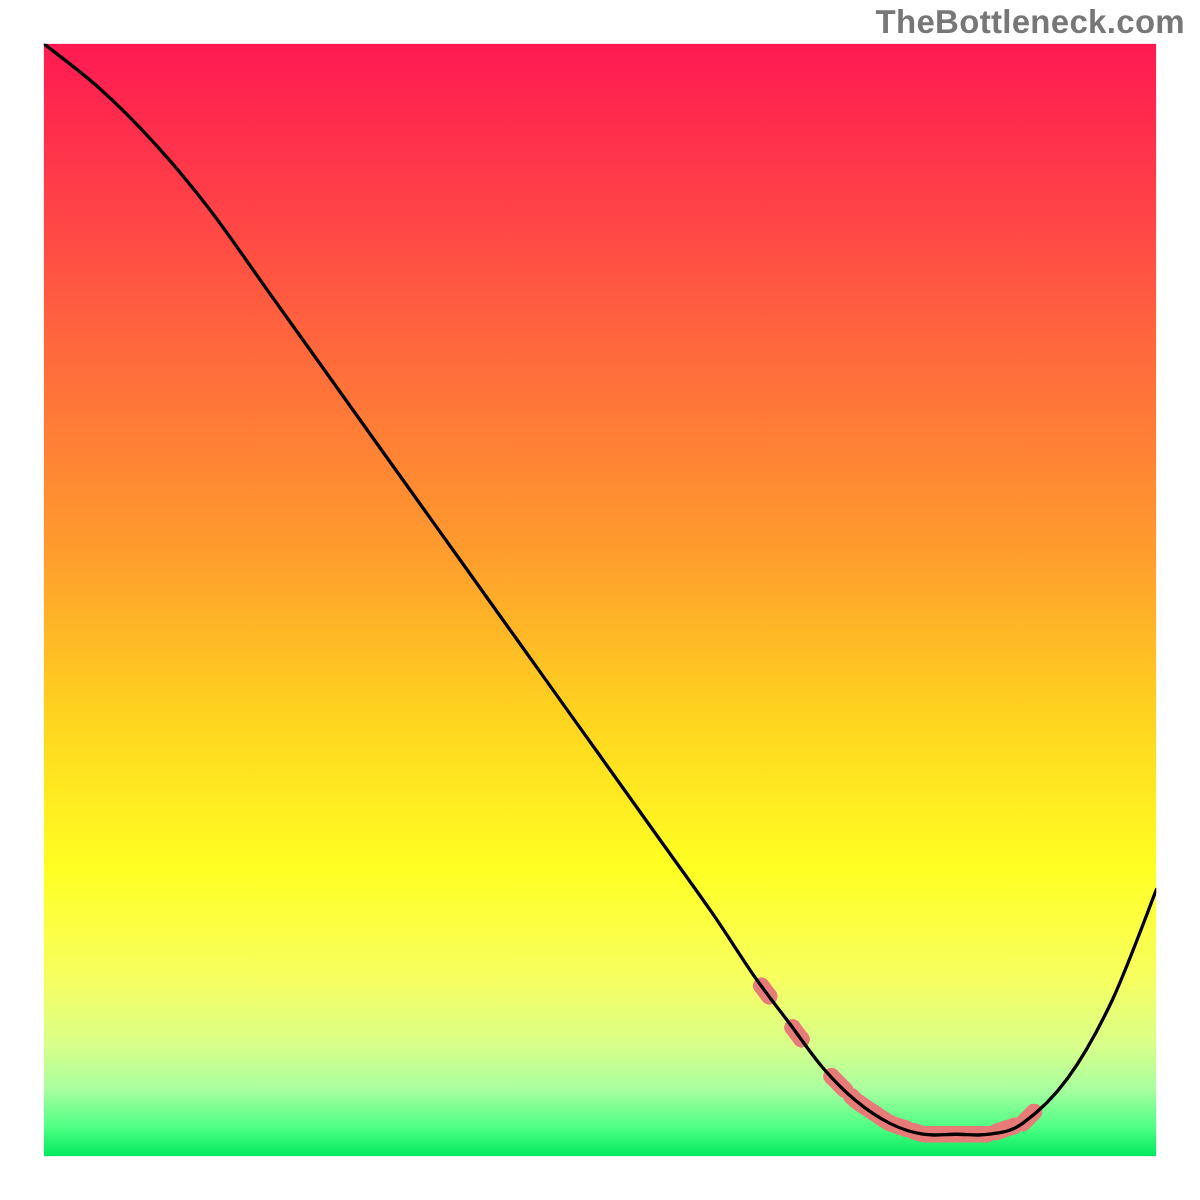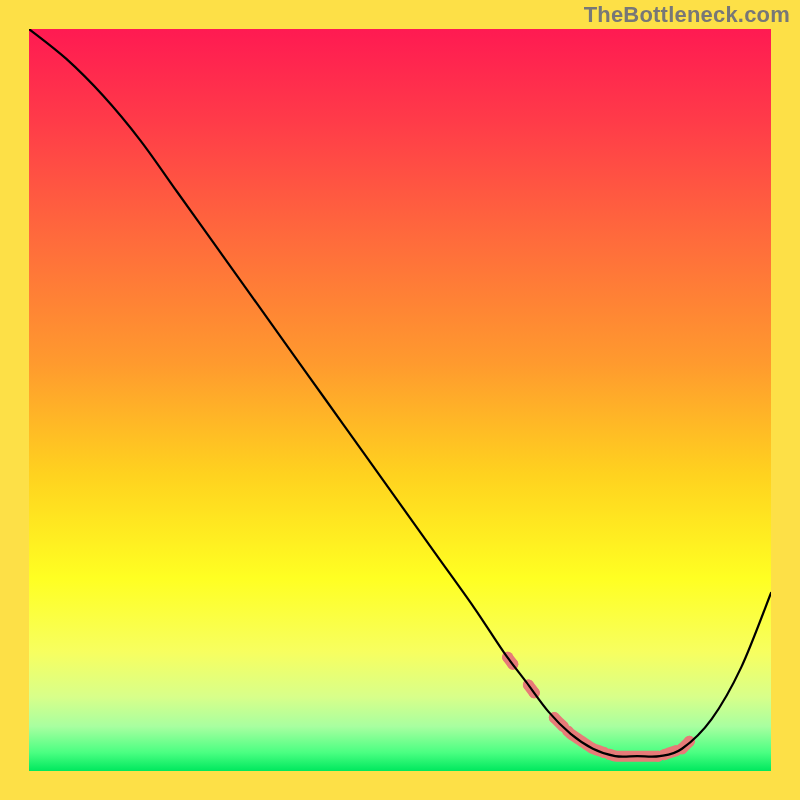--- a/index.html
+++ b/index.html
@@ -8,21 +8,21 @@
     background: #000;
     width: 800px;
     height: 800px;
     overflow: hidden;
     font-family: Arial, Helvetica, sans-serif;
   }
   .canvas {
     position: relative;
     width: 800px;
     height: 800px;
-    background: #fde047;
+    background: #ffffff;
     text-decoration: underline;
   }
   .watermark {
     position: absolute;
     top: 2px;
     right: 10px;
     color: #777;
     font-size: 22px;
     font-weight: 600;
     letter-spacing: 0.2px;

